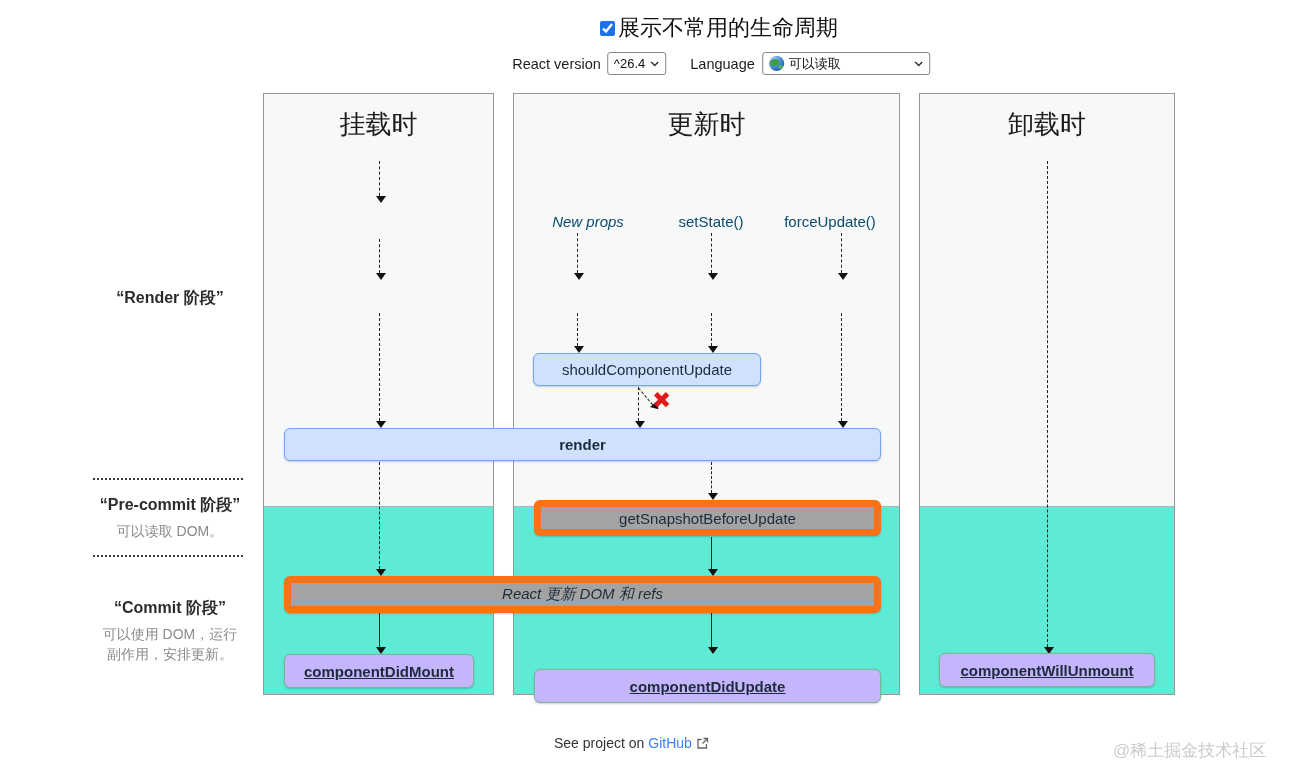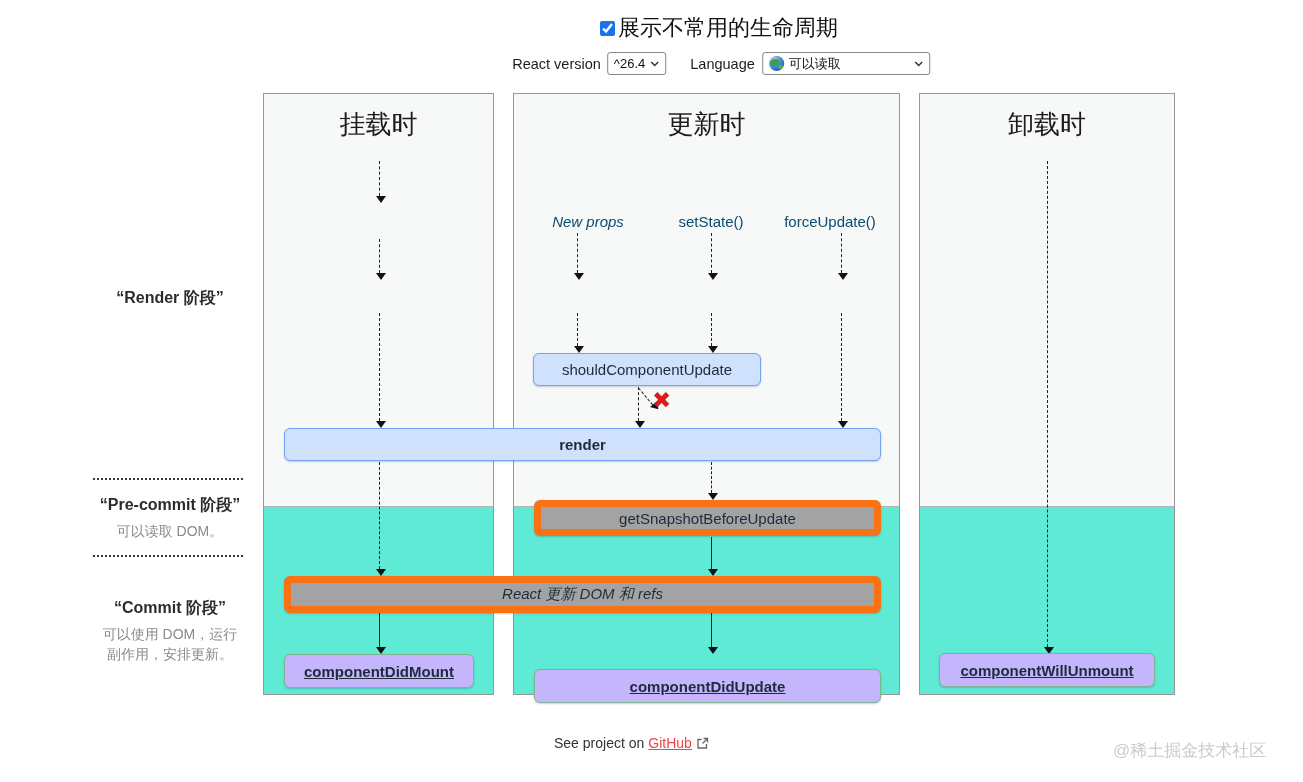--- a/index.html
+++ b/index.html
@@ -54,21 +54,21 @@
   .arr.head::after { content:""; position:absolute; bottom:-7px; left:-4.3px;
     border:5px solid transparent; border-bottom:none; border-top:7px solid #111; }
   .trigger { position:absolute; font-size:15px; color:#0c4a6e; transform:translateX(-50%);
     white-space:nowrap; z-index:2; }
   #no-mark { position:absolute; left:652px; top:389px; font-size:23px; font-weight:900;
     color:#e01b1b; z-index:3; line-height:1; }
 
   
   #footer { position:absolute; left:554px; top:735px; display:flex; align-items:center;
     gap:4px; font-size:14px; color:#333; }
-  #footer a { color:#ef4444; text-decoration:underline; cursor:pointer; }
+  #footer a { color:#3b82f6; cursor:pointer; }
   #watermark { position:absolute; left:1113px; top:739px; font-size:17px; color:#cbcbcb; }
 </style>
 </head>
 <body>
 
 <div id="stage">
 
   <div id="title-row">
     <input type="checkbox" checked="" style="">
     <span>展示不常用的生命周期</span>

